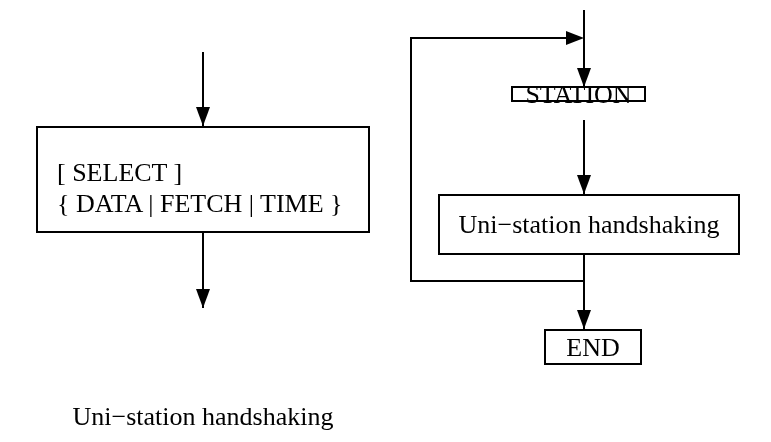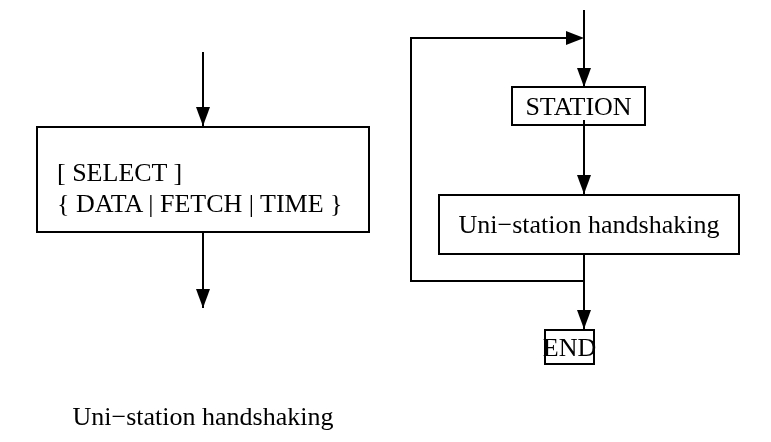--- a/index.html
+++ b/index.html
@@ -82,32 +82,32 @@
   <div class="caption" style="left:36px; width:334px;">Uni−station handshaking</div>
 
   <div class="vline" style="left:583px; top:10px; height:77px;"></div>
   <div class="arrow-down" style="left:577px; top:68px;"></div>
 
   <div class="hline" style="left:410px; top:37px; width:158px;"></div>
   <div class="arrow-right" style="left:566px; top:31px;"></div>
   <div class="vline" style="left:410px; top:37px; height:245px;"></div>
   <div class="hline" style="left:410px; top:280px; width:174px;"></div>
 
-  <div class="node" style="left:511px; top:86px; width:135px; height:40px;text-align:right;">
+  <div class="node" style="left:511px; top:86px; width:135px; height:16px;text-align:right;">
     <span>STATION</span>
   </div>
 
   <div class="vline" style="left:583px; top:120px; height:74px;"></div>
   <div class="arrow-down" style="left:577px; top:175px;"></div>
 
   <div class="node" style="left:438px; top:194px; width:302px; height:61px;">
     <span>Uni−station handshaking</span>
   </div>
 
   <div class="vline" style="left:583px; top:255px; height:74px;"></div>
   <div class="arrow-down" style="left:577px; top:310px;"></div>
 
-  <div class="node" style="left:544px; top:329px; width:51px; height:36px;">
+  <div class="node" style="left:544px; top:329px; width:98px; height:36px;">
     <span>END</span>
   </div>
 
 
 </div>
 
 </body></html>

